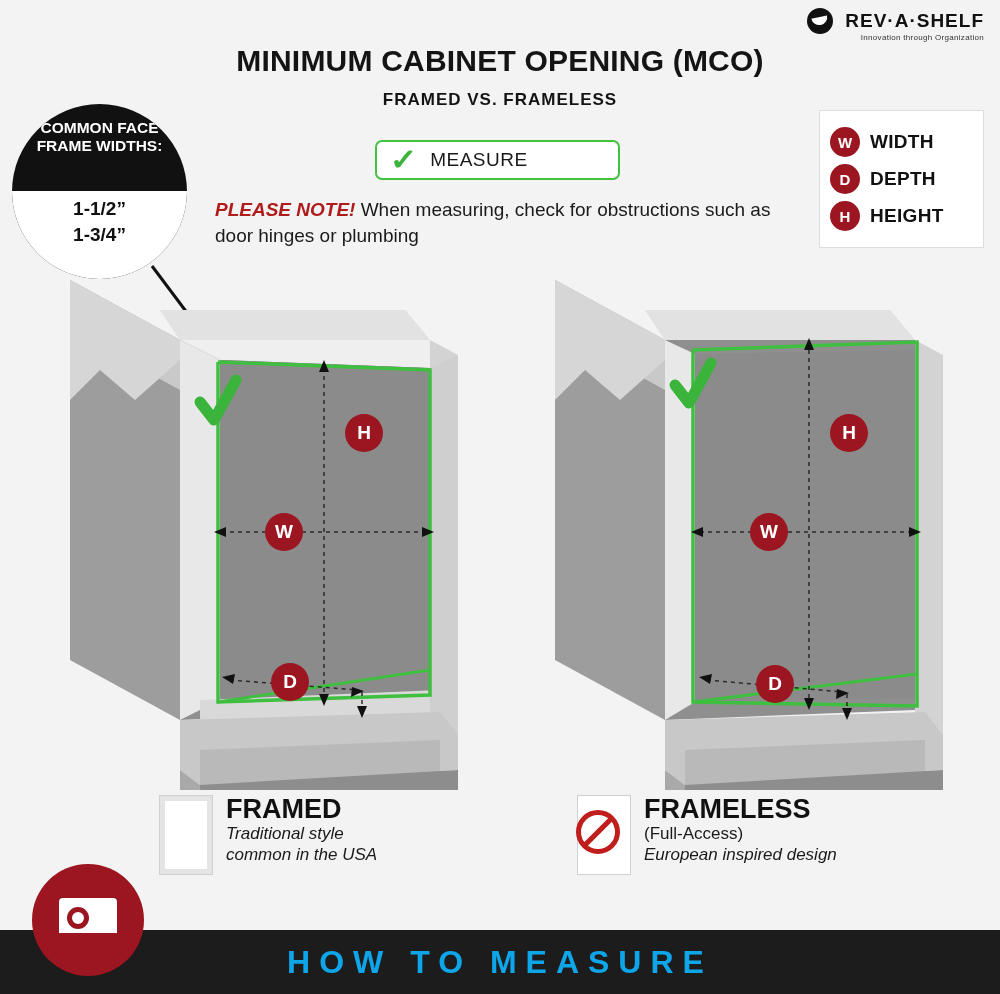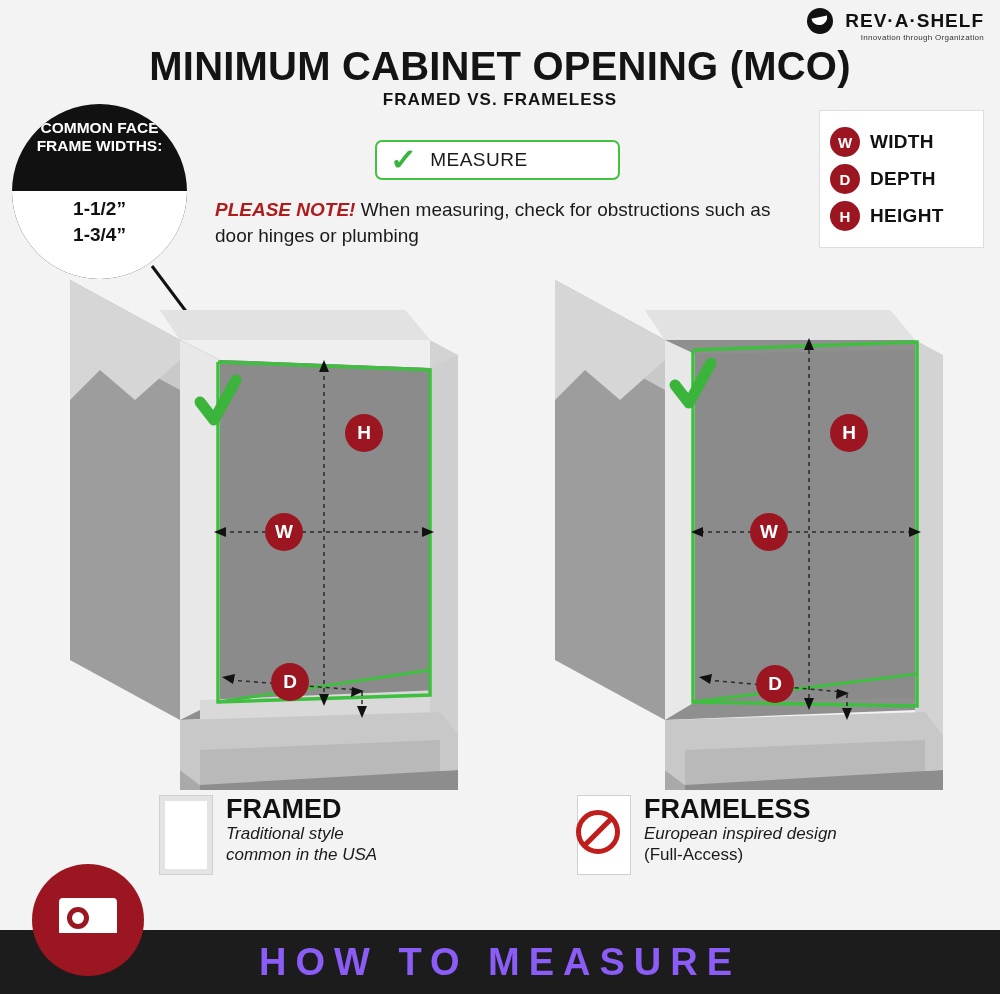--- a/index.html
+++ b/index.html
@@ -22,21 +22,21 @@
   .brand-mark .swoosh{
     width:16px;height:8px;border-radius:0 0 10px 10px;background:#fff;
     transform:rotate(-12deg);
   }
   .brand-name{font-size:19px;font-weight:bold;letter-spacing:1px;color:#111;}
   .brand-tag{font-size:8px;color:#333;letter-spacing:.3px;margin-top:-1px;}
 
   
   .title{
     position:absolute;top:44px;left:0;width:1000px;text-align:center;
-    font-size:40px;font-weight:bold;color:#141414;letter-spacing:.2px;
+    font-size:30px;font-weight:bold;color:#141414;letter-spacing:.2px;
   }
   .subtitle{
     position:absolute;top:90px;left:0;width:1000px;text-align:center;
     font-size:17px;font-weight:bold;color:#141414;letter-spacing:1px;
   }
 
   
   .measure-pill{
     position:absolute;left:375px;top:140px;width:245px;height:40px;
     background:#fff;border:2px solid #43c13f;border-radius:7px;
@@ -118,21 +118,21 @@
   .foot-title{font-size:27px;font-weight:bold;color:#111;line-height:1;margin-bottom:0;}
   .foot-sub{font-size:17px;font-style:italic;color:#1a1a1a;line-height:1.25;}
   .foot-sub.plain{font-style:normal;}
 
   
   .bottom-bar{
     position:absolute;left:0;bottom:0;width:1000px;height:64px;background:#1c1c1c;
     display:flex;align-items:center;justify-content:center;
   }
   .bottom-bar .txt{
-    color:#8b5cf6;font-size:38px;font-weight:bold;letter-spacing:9px;
+    color:#0ea5e9;font-size:32px;font-weight:bold;letter-spacing:9px;
   }
   .tape-circle{
     position:absolute;left:32px;bottom:18px;width:112px;height:112px;border-radius:50%;
     background:#9b1620;display:flex;align-items:center;justify-content:center;
   }
   .tape-inner{
     width:58px;height:44px;background:#fff;border-radius:4px;position:relative;
   }
   .tape-inner:before{
     content:"";position:absolute;left:8px;top:9px;width:22px;height:22px;border-radius:50%;
@@ -296,22 +296,22 @@
         <div class="foot-sub">Traditional style</div>
         <div class="foot-sub">common in the USA</div>
       </div>
     </div>
     <div class="foot-item" style="left:578px;top:0;">
       <div class="frameless-swatch">
         <span class="no-sign"></span>
       </div>
       <div>
         <div class="foot-title">FRAMELESS</div>
+        <div class="foot-sub plain">(Full-Access)</div>
         <div class="foot-sub">European inspired design</div>
-        <div class="foot-sub plain">(Full-Access)</div>
       </div>
     </div>
   </div>
 
   <div class="bottom-bar">
     <span class="txt">HOW TO MEASURE</span>
   </div>
   <div class="tape-circle">
     <span class="tape-inner"></span>
   </div>

